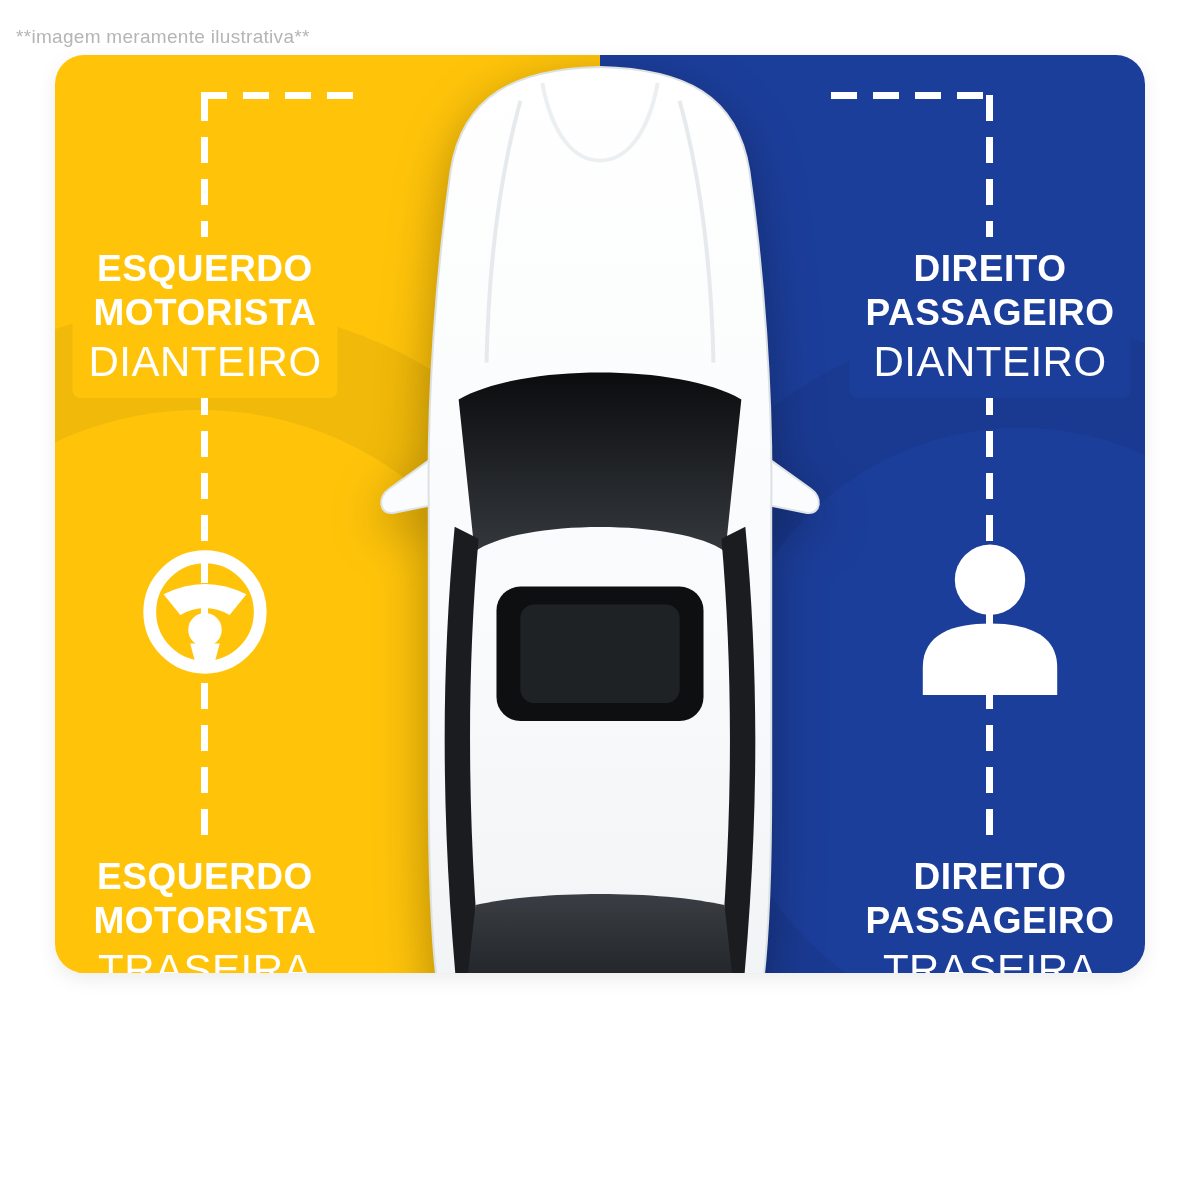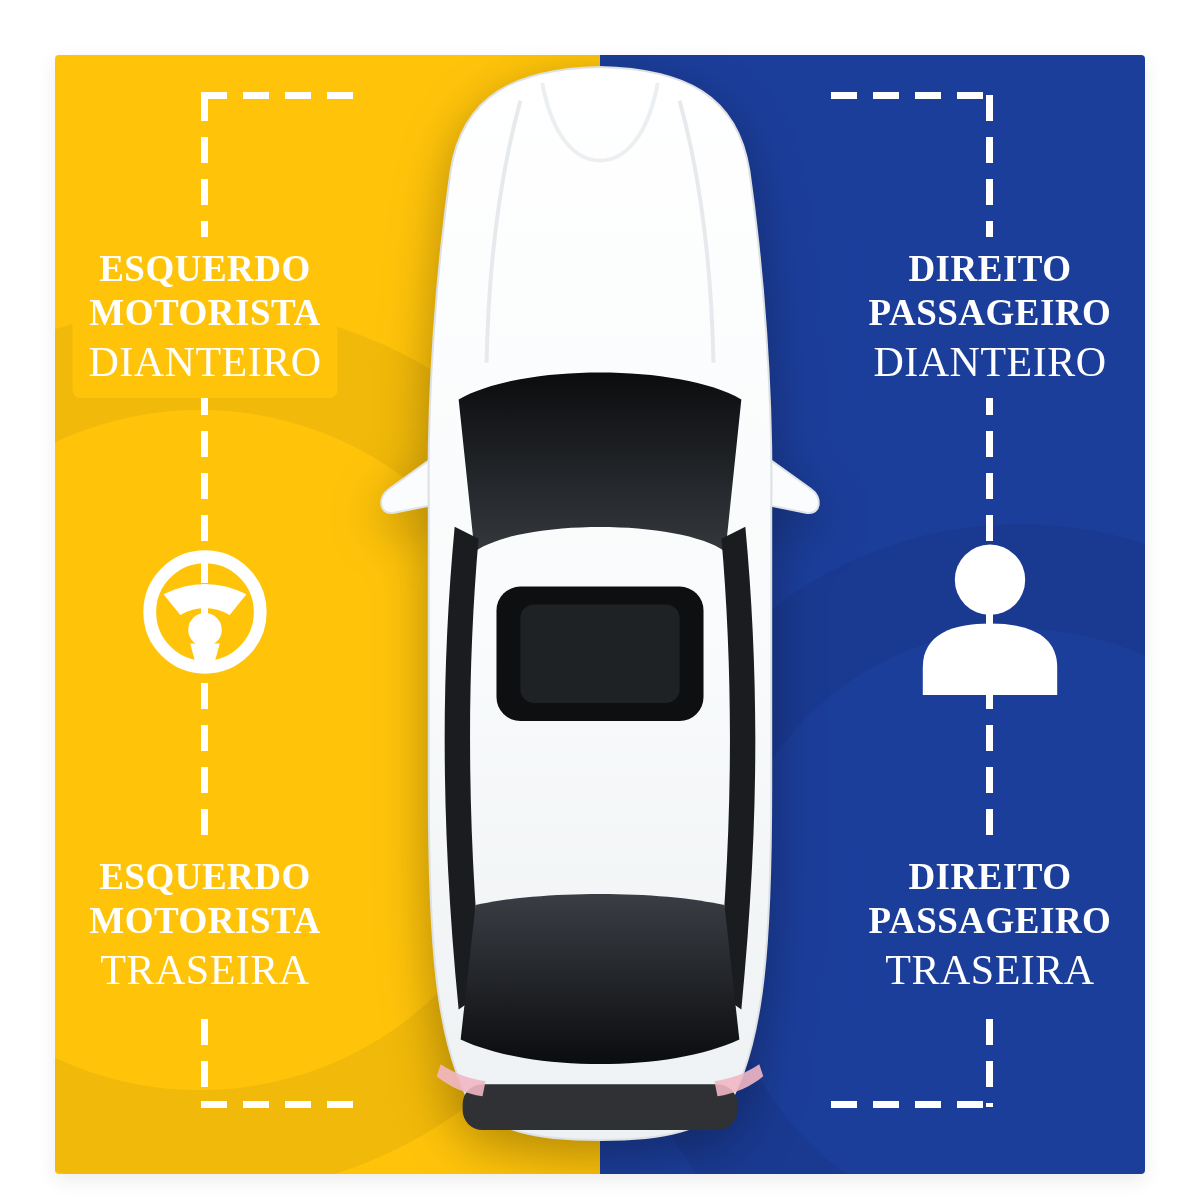--- a/index.html
+++ b/index.html
@@ -1,21 +1,21 @@
 <!DOCTYPE html>
 <html style="--left-bg: #FFC40A; --right-bg: #1C3E9B;"><head>
 <meta charset="utf-8">
 <style>
   html,body{margin:0;padding:0;background:#ffffff;width:1200px;height:1200px;
     font-family:"Liberation Sans","DejaVu Sans",sans-serif;}
   .stage{position:relative;width:1200px;height:1200px;overflow:hidden;background:#fff;}
   .disclaimer{position:absolute;left:16px;top:26px;font-size:19px;color:#b5b5b5;
     letter-spacing:.3px;}
-  .card{position:absolute;left:55px;top:55px;width:1090px;height:1119px;
-    border-radius:4px;overflow:hidden;box-shadow:0 6px 20px rgba(0,0,0,.08);font-family:Liberation Serif, serif;}
+  .card{position:absolute;left:55px;top:55px;width:1090px;height:918px;
+    border-radius:29px;overflow:hidden;box-shadow:0 6px 20px rgba(0,0,0,.08);}
   .half{position:absolute;top:0;height:100%;width:50%;}
   .half.left{left:0;background:var(--left-bg,#FFC40A);}
   .half.right{right:0;background:var(--right-bg,#1C3E9B);}
   .watermark{position:absolute;border-radius:50%;border:105px solid rgba(0,0,0,.055);}
   .wm-left{width:680px;height:680px;left:-300px;top:250px;}
   .wm-right{width:600px;height:600px;right:-280px;bottom:-160px;}
   .dash-v{position:absolute;width:7px;
     background:repeating-linear-gradient(to bottom,#fff 0 26px,transparent 26px 42px);
     z-index:2;}
   .dash-h{position:absolute;height:7px;
@@ -31,20 +31,21 @@
     letter-spacing:.5px;}
   .side-icon{position:absolute;transform:translate(-50%,-50%);z-index:3;}
   .car{position:absolute;left:50%;top:4px;transform:translateX(-50%);z-index:2;
     filter:drop-shadow(0 16px 26px rgba(0,0,0,.30));}
 </style>
 </head>
 <body>
 
 <div class="stage">
 
+  <div class="disclaimer">**imagem meramente ilustrativa**</div>
 
   <div class="card">
 
     <div class="half left">
       <div class="watermark wm-left"></div>
     </div>
     <div class="half right">
       <div class="watermark wm-right"></div>
     </div>
 

